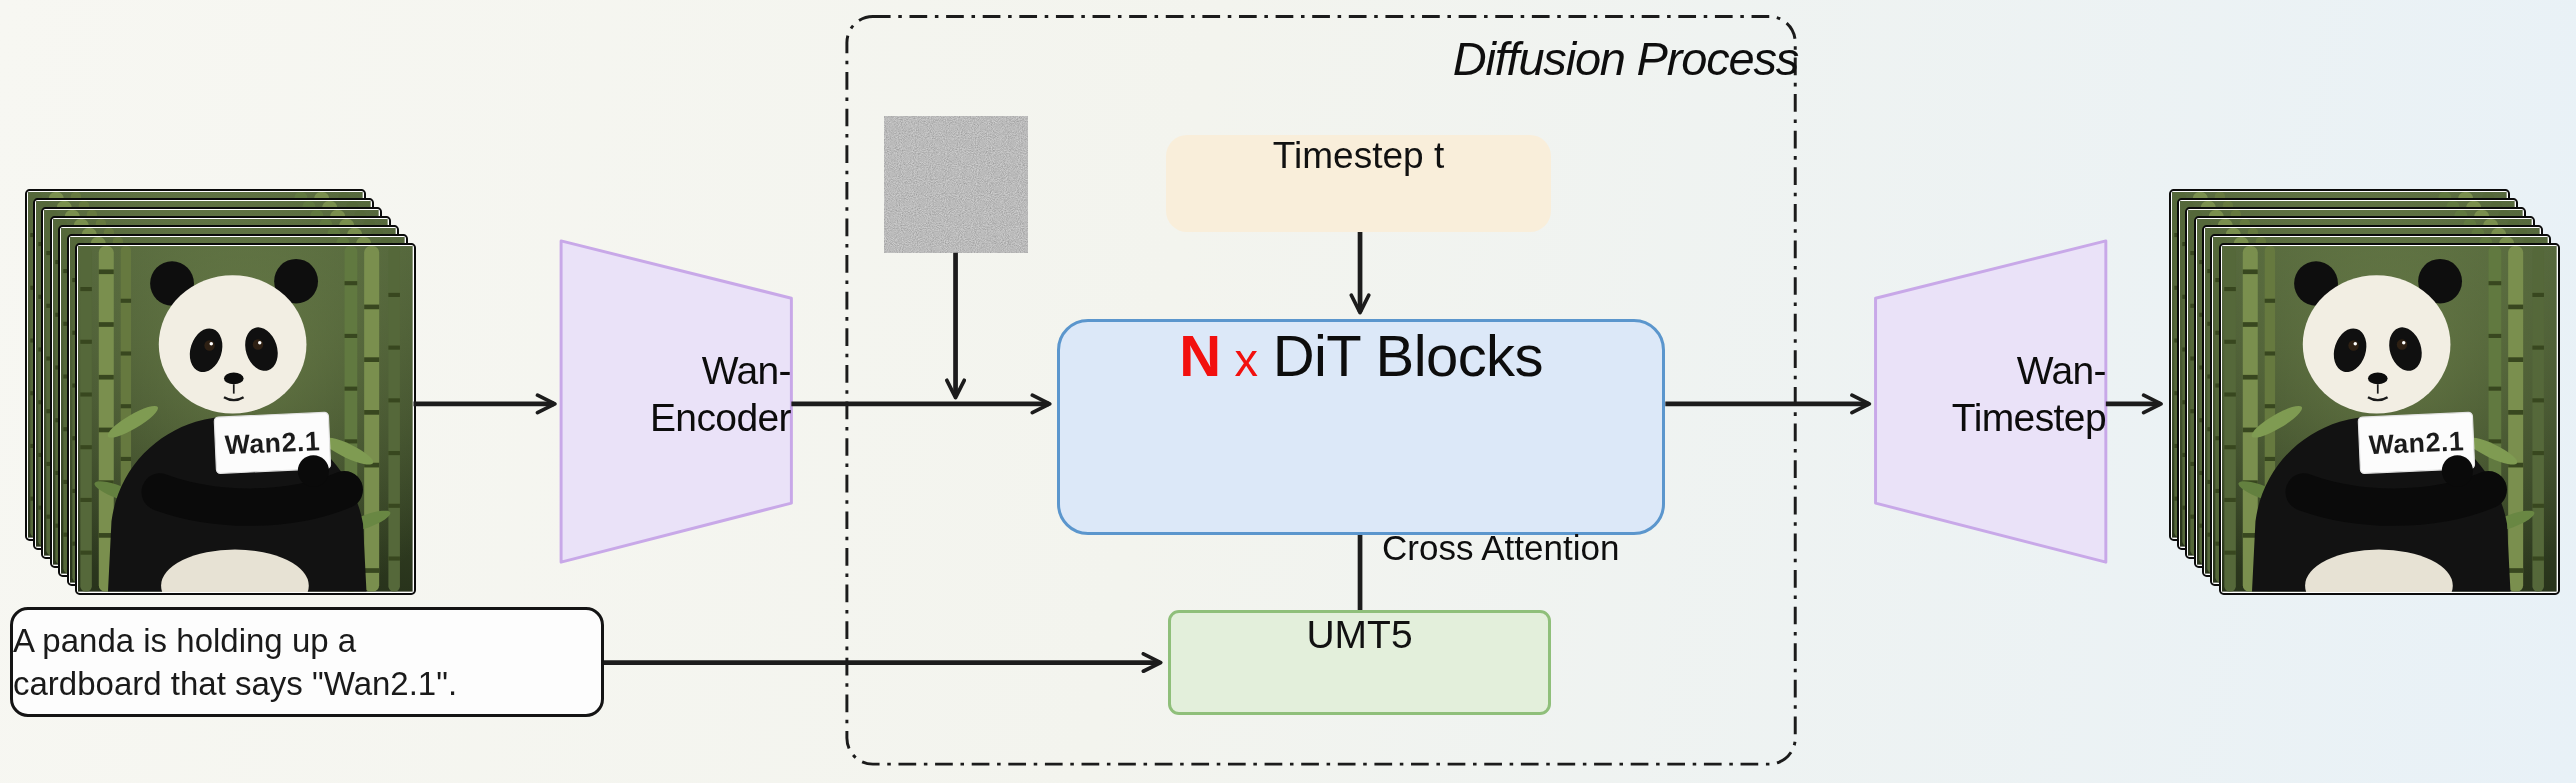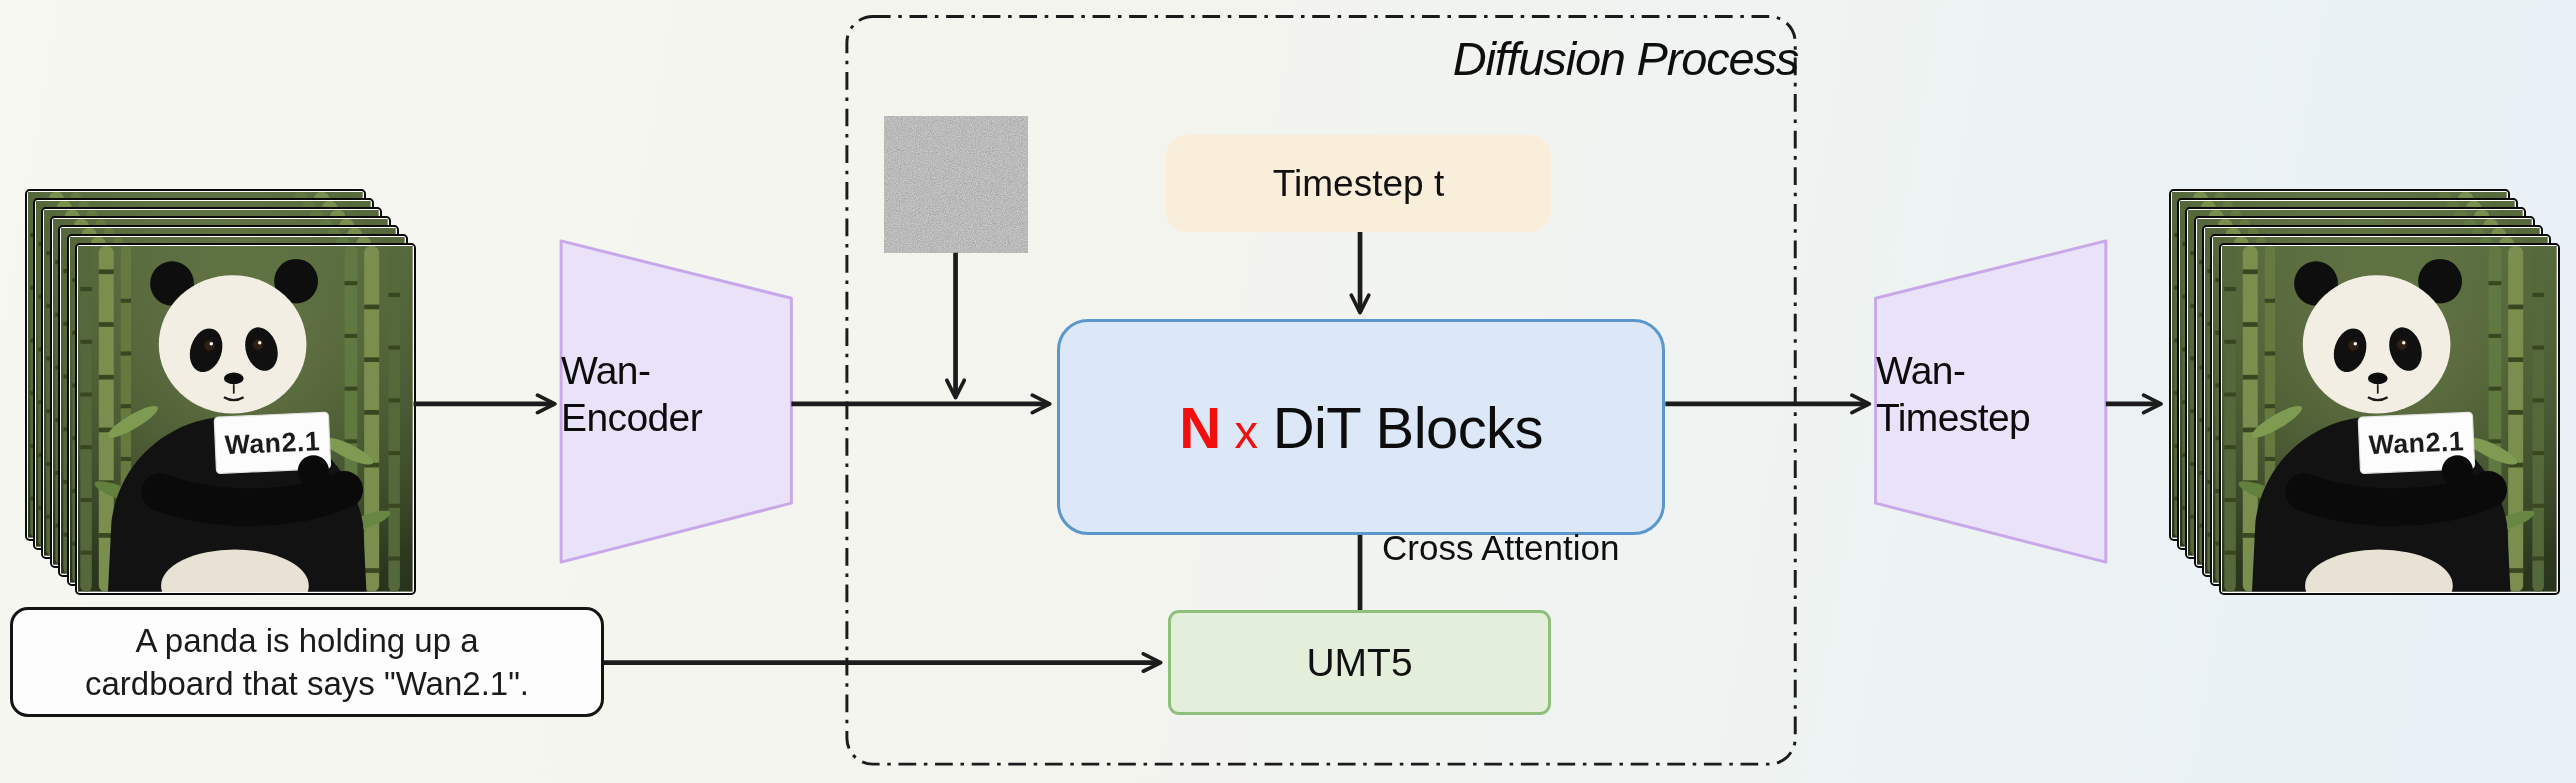--- a/index.html
+++ b/index.html
@@ -22,37 +22,37 @@
     position:absolute; width:341px; height:352px;
     background:#fff; border:2.4px solid #0b0b0b; border-radius:4.7px;
     padding:1.2px; overflow:hidden;
   }
   .frame svg { display:block; width:100%; height:100%; }
 
   
   #noise-box { position:absolute; left:884px; top:116px; width:144px; height:137px; z-index:2; }
 
   
-  .box { position:absolute; z-index:4; display:flex; align-items:center; justify-content:center; text-align:center; }
+  .box { position:absolute; z-index:4; display:flex; align-items:flex-start; justify-content:center; text-align:center; }
   #timestep-box { left:1166px; top:135px; width:385px; height:97px; background:#f9eeda; border-radius:21px; font-size:37px; }
   #dit-box      { left:1057px; top:319px; width:608px; height:216px; background:#dce8f8; border:3.5px solid #5b96cd; border-radius:31px; }
   #umt5-box     { left:1168px; top:610px; width:383px; height:105px; background:#e3efdb; border:3px solid #8fbf7a; border-radius:11px; font-size:39px; }
   #prompt-box   { left:10px;  top:607px; width:594px; height:110px; background:#fdfdfd; border:3.5px solid #141414; border-radius:18px;
                   flex-direction:column; font-size:33px; line-height:43px; color:#1a1a1a; }
 
   #dit-box .dit-text { font-size:58px; letter-spacing:-0.6px; white-space:nowrap; }
   #dit-box .dit-n { color:#f2100e; font-weight:bold; }
   #dit-box .dit-x { color:#f2100e; font-size:47px; margin:0 15.4px 0 14px; }
   #dit-box .dit-rest { color:#0d0d0d; }
 
   
   .float-label { position:absolute; z-index:5; white-space:nowrap; }
   #diffusion-label { right:778px; top:31px; font-size:47px; font-style:italic; letter-spacing:-1.2px; color:#0e0e0e; }
   #cross-attention-label { left:1382px; top:528px; font-size:35px; color:#0e0e0e; }
-  .trap-label { width:230px; top:347px; text-align:left; font-size:39px; line-height:47px; letter-spacing:-0.6px; color:#0c0c0c; }
+  .trap-label { width:230px; top:347px; text-align:right; font-size:39px; line-height:47px; letter-spacing:-0.6px; color:#0c0c0c; }
   #encoder-label { left:561px; }
   #decoder-label { left:1876px; }
 </style>
 </head>
 <body>
 
 <svg width="0" height="0" style="position:absolute" aria-hidden="true">
   <defs>
     <linearGradient id="forestGrad" x1="0" y1="0" x2="0" y2="1">
       <stop offset="0" stop-color="#51633a"></stop>

